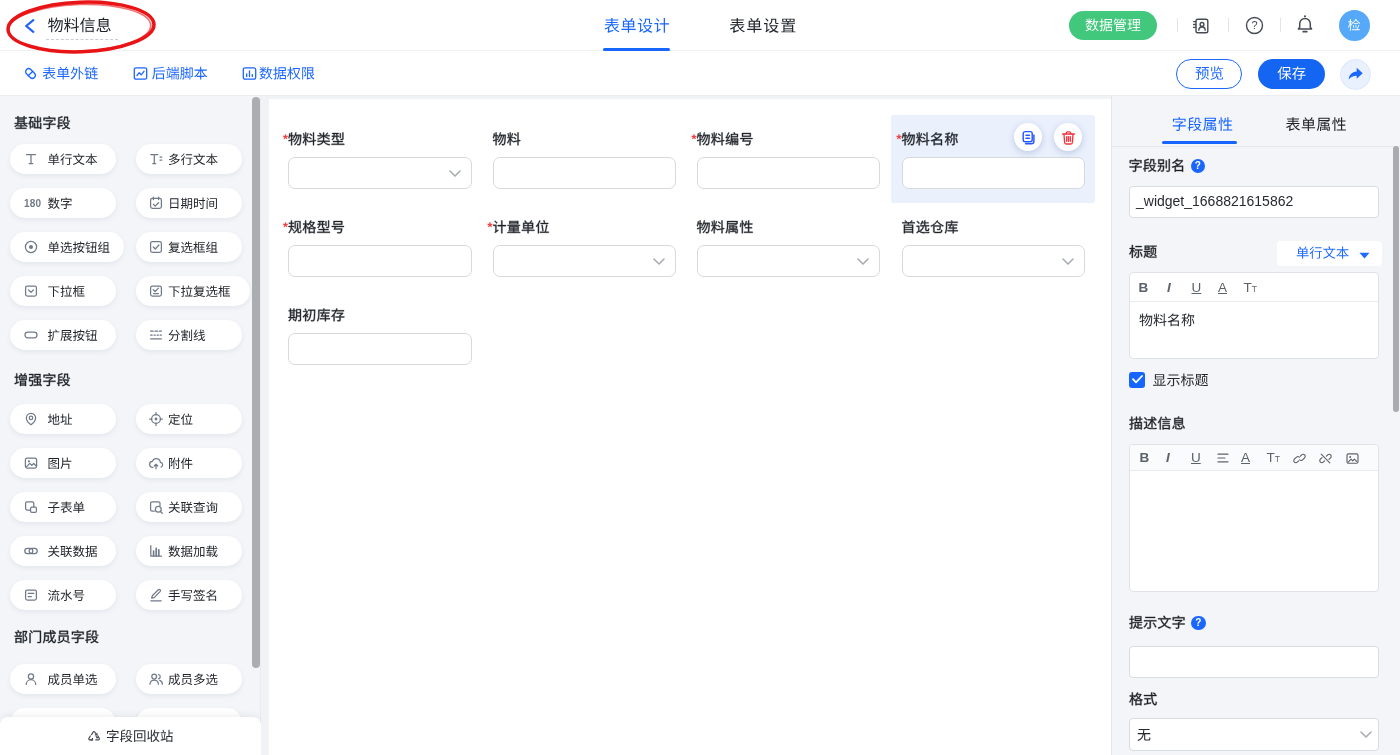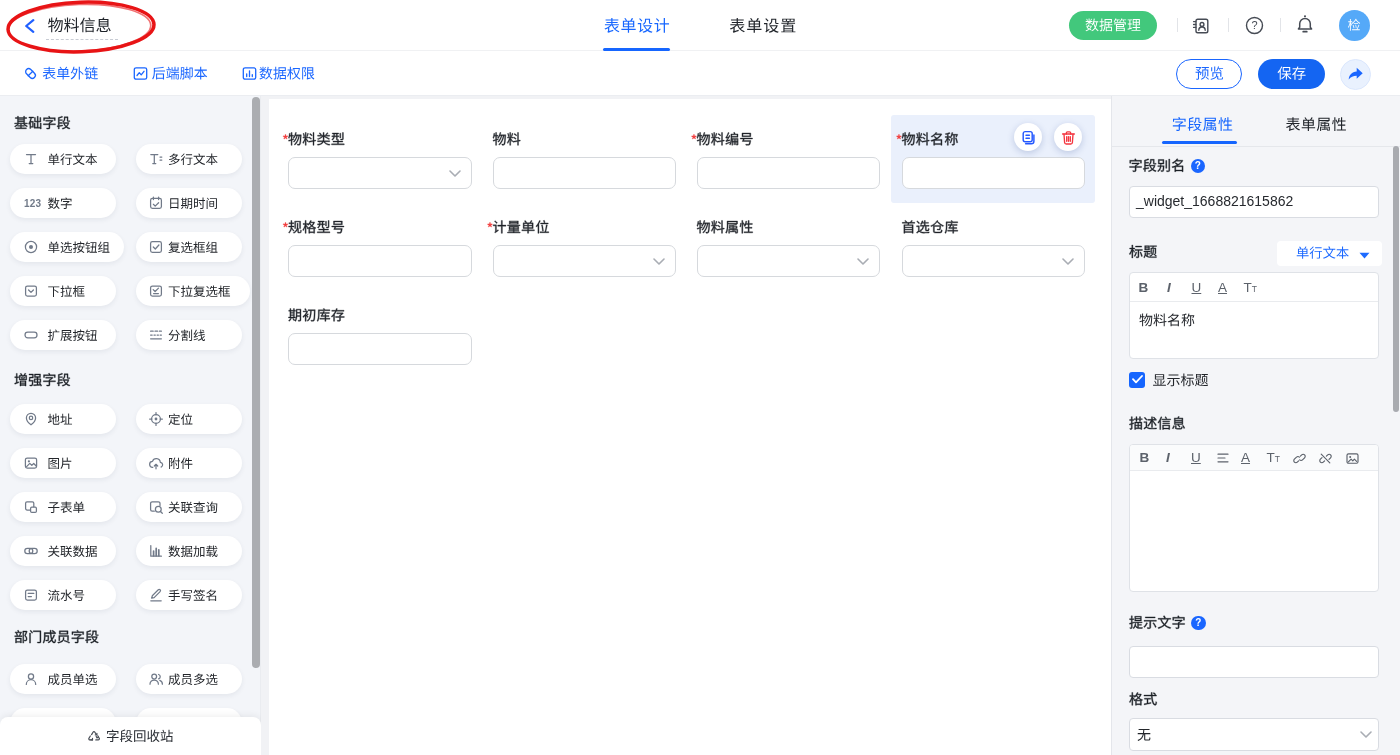--- a/index.html
+++ b/index.html
@@ -50,21 +50,21 @@
 <div class="abs" style="left:0;top:96px;width:261px;height:659px;background:#f3f5f9;border-right:1px solid #eaecf0"></div>
 <div class="abs" style="left:10px;top:144px;width:106px;height:30px;background:#fff;border-radius:15px;box-shadow:0 2px 5px rgba(30,40,70,.07)"></div>
 <svg style="position:absolute;left:23px;top:151px" width="16" height="16" viewBox="0 0 16 16" fill="none">
     <path d="M3.5 3.5h9M8 3.5v9M6.2 12.5h3.6" stroke="#717a89" stroke-width="1.25" stroke-linecap="round" stroke-linejoin="round"></path>
   </svg>
 <div class="abs" style="left:136px;top:144px;width:106px;height:30px;background:#fff;border-radius:15px;box-shadow:0 2px 5px rgba(30,40,70,.07)"></div>
 <svg style="position:absolute;left:147.5px;top:151px" width="16" height="16" viewBox="0 0 16 16" fill="none">
     <path d="M2.8 3.5h7M6.3 3.5v9M4.8 12.5h3M12 6h1.8M12 9h1.8" stroke="#717a89" stroke-width="1.25" stroke-linecap="round" stroke-linejoin="round"></path>
   </svg>
 <div class="abs" style="left:10px;top:188px;width:106px;height:30px;background:#fff;border-radius:15px;box-shadow:0 2px 5px rgba(30,40,70,.07)"></div>
-<div class="abs" style="left:24px;top:198px;width:20px;font-size:10px;font-weight:bold;color:#717a89;letter-spacing:.2px">123</div>
+<div class="abs" style="left:24px;top:198px;width:20px;font-size:10px;font-weight:bold;color:#717a89;letter-spacing:.2px">180</div>
 <div class="abs" style="left:136px;top:188px;width:106px;height:30px;background:#fff;border-radius:15px;box-shadow:0 2px 5px rgba(30,40,70,.07)"></div>
 <svg style="position:absolute;left:147.5px;top:195px" width="16" height="16" viewBox="0 0 16 16" fill="none">
     <rect x="2.6" y="3.4" width="10.8" height="10" rx="1.8" stroke="#717a89" stroke-width="1.25" stroke-linecap="round" stroke-linejoin="round"></rect>
     <path d="M5.4 2v2.6M10.6 2v2.6M5.4 9.3l1.8 1.8 3.4-3.4" stroke="#717a89" stroke-width="1.25" stroke-linecap="round" stroke-linejoin="round"></path>
   </svg>
 <div class="abs" style="left:10px;top:232px;width:113.5px;height:30px;background:#fff;border-radius:15px;box-shadow:0 2px 5px rgba(30,40,70,.07)"></div>
 <svg style="position:absolute;left:23px;top:239px" width="16" height="16" viewBox="0 0 16 16" fill="none">
     <circle cx="8" cy="8" r="5.6" stroke="#717a89" stroke-width="1.25" stroke-linecap="round" stroke-linejoin="round"></circle>
     <circle cx="8" cy="8" r="2" fill="#717a89"></circle>
   </svg>

